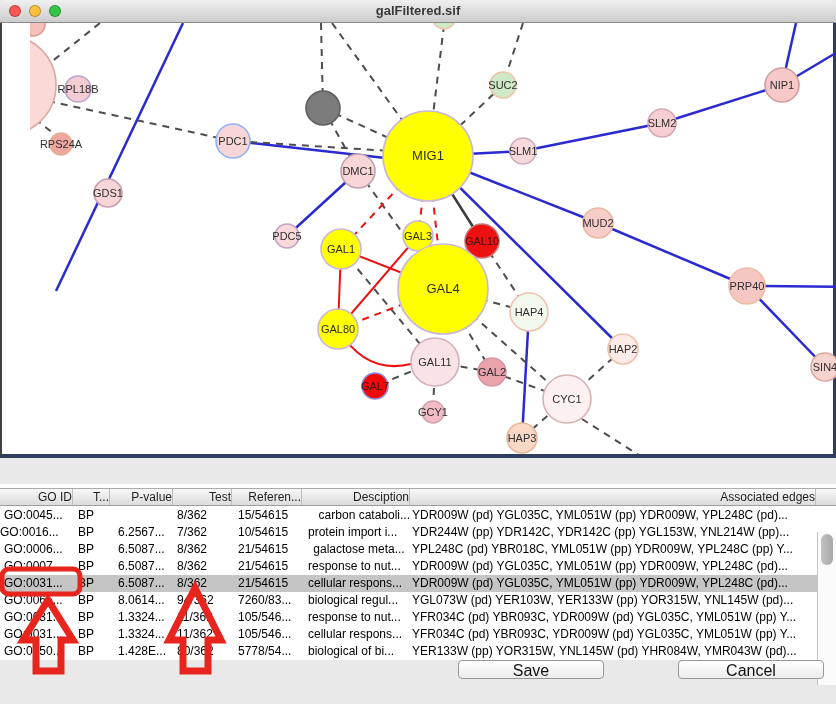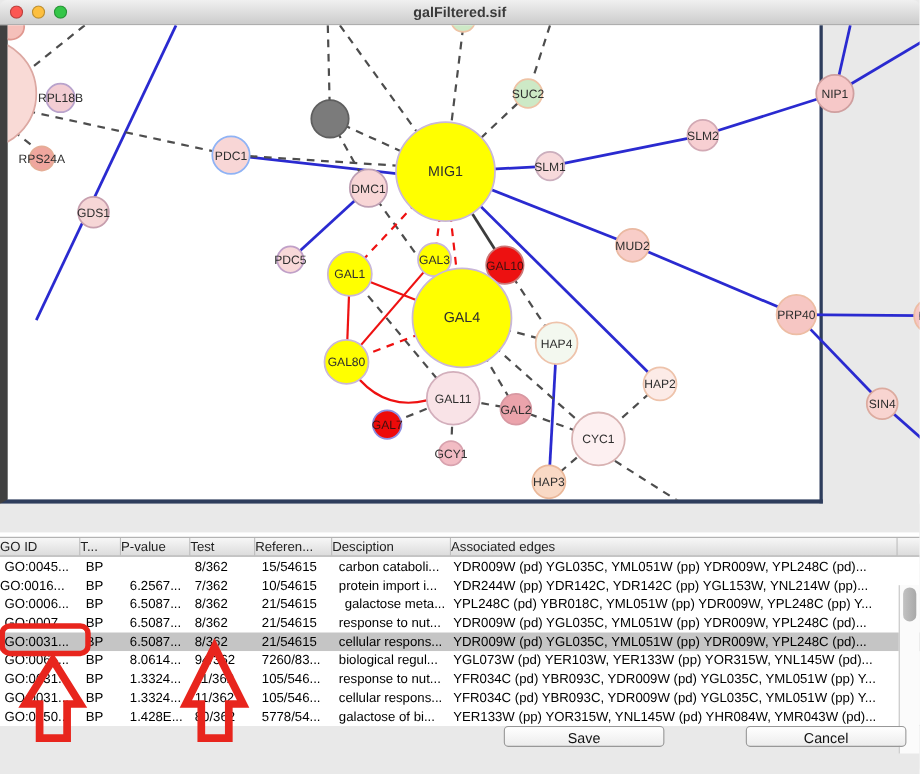--- a/index.html
+++ b/index.html
@@ -15,23 +15,23 @@
     border-bottom:1px solid #8a8a8a;
     border-radius:6px 6px 0 0;
   }
   .titlebar .win-title {
     position:absolute; left:0; right:0; top:0; height:32px; line-height:22px;
     text-align:center; font-size:13px; font-weight:bold; color:#3a3a3a;
   }
   .traffic { position:absolute; left:9px; top:5px; display:flex; gap:8px; }
   .light { width:12px; height:12px; border-radius:50%; border:1px solid rgba(0,0,0,.25); box-sizing:border-box; }
   .network {
-    position:absolute; left:0; top:23px; width:748px; height:435px;
+    position:absolute; left:0; top:23px; width:836px; height:435px;
     background:#ffffff; box-sizing:border-box;
-    border-left:7px solid #404040; border-right:3px solid #2e3d5c; border-bottom:4px solid #2e3d5c;
+    border-left:2px solid #404040; border-right:3px solid #2e3d5c; border-bottom:4px solid #2e3d5c;padding-left:28px;
   }
   .network svg { display:block; }
   
   .window-bottom {
     position:absolute; left:0; top:458px; width:836px; height:246px;
     background:#e9e9e9; border-radius:0 0 6px 6px;
   }
   .titlebar2 {
     position:relative; height:26px;
     background:linear-gradient(#f2f2f2,#cfcfcf);
@@ -47,40 +47,40 @@
     position:absolute; left:0; top:26px; width:836px; height:175px;
     background:#ffffff; border-bottom:1px solid #8e8e8e; box-sizing:content-box;
   }
   .thead {
     position:absolute; left:0; top:4px; height:18px; display:flex;
     background:linear-gradient(#f7f7f7,#dcdcdc);
     border-top:1px solid #ababab; border-bottom:1px solid #9e9e9e;
     font-size:12px; color:#1f1f1f; box-sizing:border-box; width:836px;
   }
   .th {
-    text-align:left; line-height:16px; border-right:1px solid #bdbdbd;
+    text-align:right; line-height:16px; border-right:1px solid #bdbdbd;
     overflow:hidden; white-space:nowrap; box-sizing:border-box; flex:none;
   }
   .tbody { position:absolute; left:0; top:23px; width:836px; }
   .trow { display:flex; height:17px; line-height:17px; font-size:12px; color:#000; background:#fff; }
   .trow.selected { background:#c5c5c5; }
   .td { overflow:hidden; white-space:nowrap; box-sizing:border-box; flex:none; }
   .scrollbar {
     position:absolute; left:817px; top:48px; width:19px; height:153px;
     background:#fbfbfb; border-left:1px solid #c4c4c4; box-sizing:border-box;
   }
   .thumb {
     position:absolute; left:3px; top:2px; width:12px; height:31px;
     background:linear-gradient(90deg,#c2c2c2,#a8a8a8); border-radius:7px;
   }
   .btn {
     position:absolute; top:202px; width:146px; height:19px;
     background:linear-gradient(#ffffff,#ececec);
     border:1px solid #989898; border-radius:4px; box-sizing:border-box;
-    font-size:13px; line-height:17px; color:#111;
+    font-size:16px; line-height:17px; color:#111;
     font-family:"Liberation Sans", sans-serif;
   }
   .btn-save { left:458px; }
   .btn-cancel { left:678px; }
   .annot { position:absolute; left:0; top:0; pointer-events:none; }
 </style>
 </head>
 <body>
 
 <div class="window-top">
@@ -285,21 +285,21 @@
         <div class="th" style="width: 406px;">Associated edges</div>
         <div class="th" style="width: 20px; border-right: none;"></div>
       </div>
     <div class="tbody" id="tbody">
         <div class="trow">
           <div class="td" style="width: 73px; padding-left: 4px;">GO:0045...</div>
           <div class="td" style="width: 37px; padding-left: 5px;">BP</div>
           <div class="td" style="width: 63px; padding-left: 8px; margin-top: 48px;">2.1308...</div>
           <div class="td" style="width: 59px; padding-left: 4px;">8/362</div>
           <div class="td" style="width: 70px; padding-left: 6px;">15/54615</div>
-          <div class="td" style="width: 108px; padding-left: 6px;">carbon cataboli...</div>
+          <div class="td" style="width: 108px; padding-left: 6px; text-align: right;">carbon cataboli...</div>
           <div class="td" style="width: 406px; padding-left: 2px;">YDR009W (pd) YGL035C, YML051W (pp) YDR009W, YPL248C (pd)...</div>
         </div>
         <div class="trow">
           <div class="td" style="width: 73px; padding-left: 0;">GO:0016...</div>
           <div class="td" style="width: 37px; padding-left: 5px;">BP</div>
           <div class="td" style="width: 63px; padding-left: 8px;">6.2567...</div>
           <div class="td" style="width: 59px; padding-left: 4px;">7/362</div>
           <div class="td" style="width: 70px; padding-left: 6px;">10/54615</div>
           <div class="td" style="width: 108px; padding-left: 6px;">protein import i...</div>
           <div class="td" style="width: 406px; padding-left: 2px;">YDR244W (pp) YDR142C, YDR142C (pp) YGL153W, YNL214W (pp)...</div>
@@ -357,21 +357,21 @@
           <div class="td" style="width: 70px; padding-left: 6px;">105/546...</div>
           <div class="td" style="width: 108px; padding-left: 6px;">cellular respons...</div>
           <div class="td" style="width: 406px; padding-left: 2px;">YFR034C (pd) YBR093C, YDR009W (pd) YGL035C, YML051W (pp) Y...</div>
         </div>
         <div class="trow">
           <div class="td" style="width: 73px; padding-left: 4px;">GO:0050...</div>
           <div class="td" style="width: 37px; padding-left: 5px;">BP</div>
           <div class="td" style="width: 63px; padding-left: 8px;">1.428E...</div>
           <div class="td" style="width: 59px; padding-left: 4px;">80/362</div>
           <div class="td" style="width: 70px; padding-left: 6px;">5778/54...</div>
-          <div class="td" style="width: 108px; padding-left: 6px;">galactose of bi...</div>
+          <div class="td" style="width: 108px; padding-left: 6px;">biological of bi...</div>
           <div class="td" style="width: 406px; padding-left: 2px;">YER133W (pp) YOR315W, YNL145W (pd) YHR084W, YMR043W (pd)...</div>
         </div>
       </div>
     <div class="scrollbar">
       <div class="thumb"></div>
     </div>
   </div>
 
   <button class="btn btn-save">Save</button>
   <button class="btn btn-cancel">Cancel</button>

